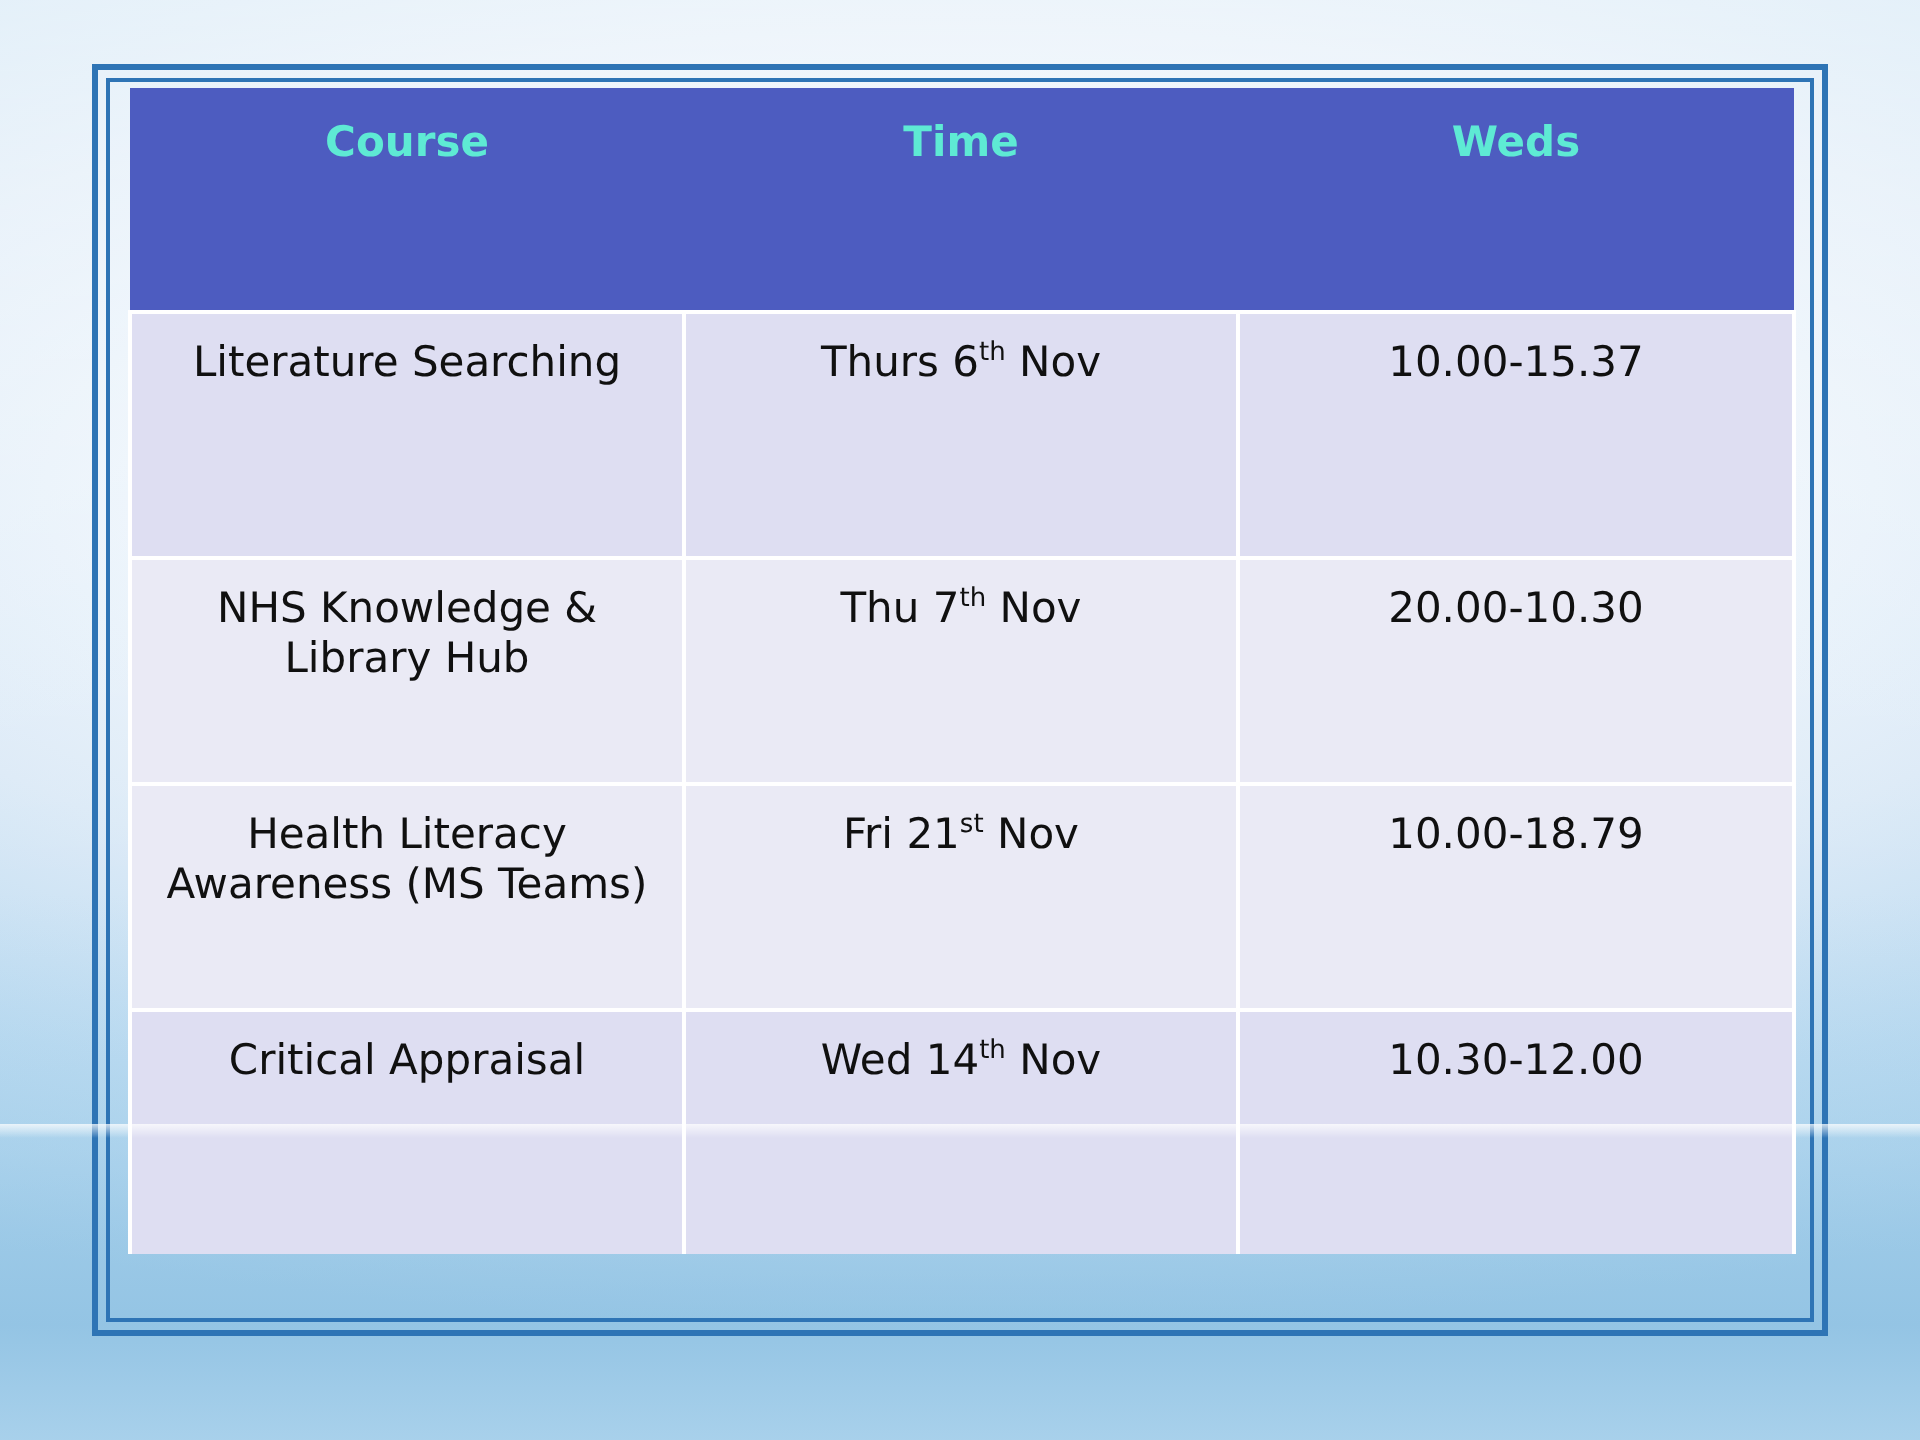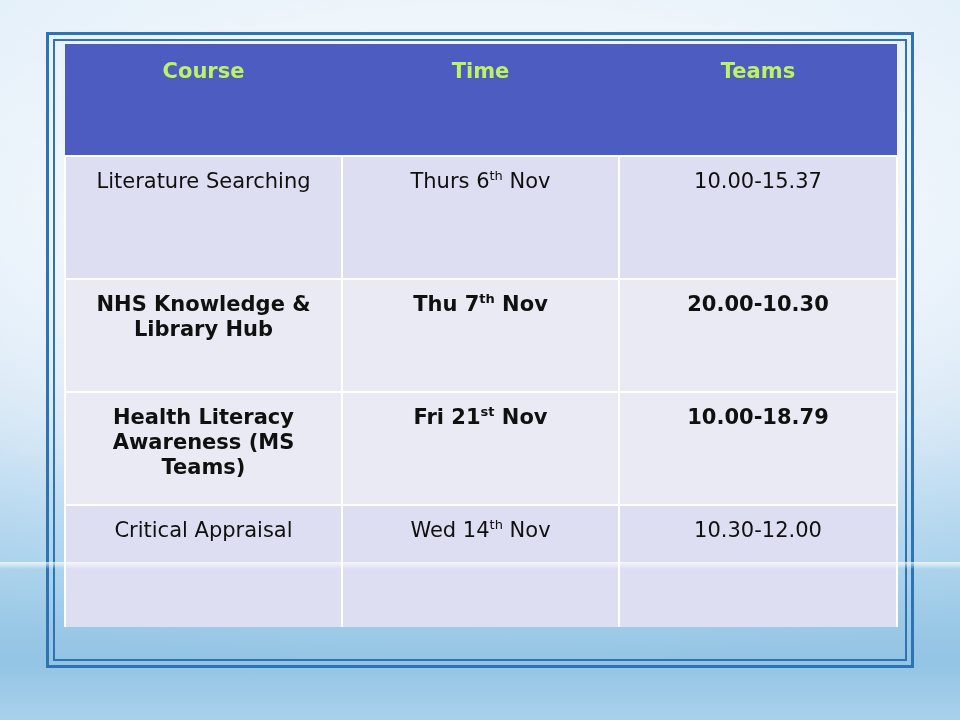--- a/index.html
+++ b/index.html
@@ -80,21 +80,21 @@
     width: 832px;
     border-collapse: collapse;
     table-layout: fixed;
   }
   table.schedule col.c-course { width: 277px; }
   table.schedule col.c-date   { width: 277px; }
   table.schedule col.c-time   { width: 278px; }
 
   table.schedule thead th {
     background: #4d5cc0;
-    color: #bef264;
+    color: #5eead4;
     font-size: 21px;
     font-weight: bold;
     height: 95px;
     vertical-align: top;
     padding-top: 15px;
     border: none;
   }
 
   table.schedule tbody td {
     font-size: 21px;
@@ -103,21 +103,21 @@
     vertical-align: top;
     padding-top: 12px;
     padding-left: 6px;
     padding-right: 6px;
     border-top: 2px solid #ffffff;
     border-left: 2px solid #ffffff;
     border-right: 2px solid #ffffff;
     line-height: 1.18;
   }
   table.schedule tbody tr.r-odd td  { background: #dedef2; }
-  table.schedule tbody tr.r-even td { background: #eaeaf5; font-weight: bold; }
+  table.schedule tbody tr.r-even td { background: #eaeaf5; }
 
   table.schedule tbody tr.h-tall td  { height: 108px; margin-left: 44px; }
   table.schedule tbody tr.h-short td { height: 98px; }
 
   sup {
     font-size: 0.62em;
     vertical-align: super;
     line-height: 0;
   }
 </style>
@@ -133,21 +133,21 @@
     <table class="schedule">
       <colgroup>
         <col class="c-course">
         <col class="c-date">
         <col class="c-time">
       </colgroup>
       <thead>
         <tr>
           <th>Course</th>
           <th>Time</th>
-          <th>Teams</th>
+          <th>Weds</th>
         </tr>
       </thead>
       <tbody>
 
         <tr class="r-odd h-tall">
           <td>Literature Searching</td>
           <td><span>Thurs 6</span><sup>th</sup><span> Nov</span></td>
           <td>10.00-15.37</td>
         </tr>
 

